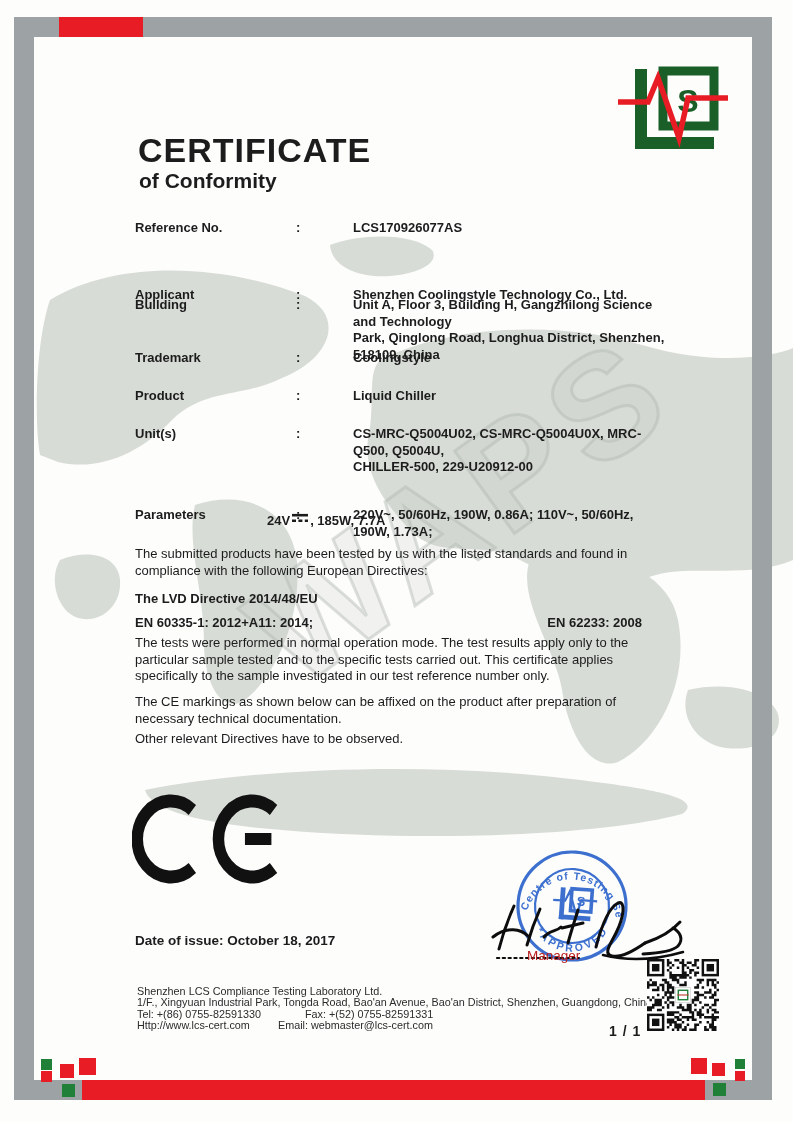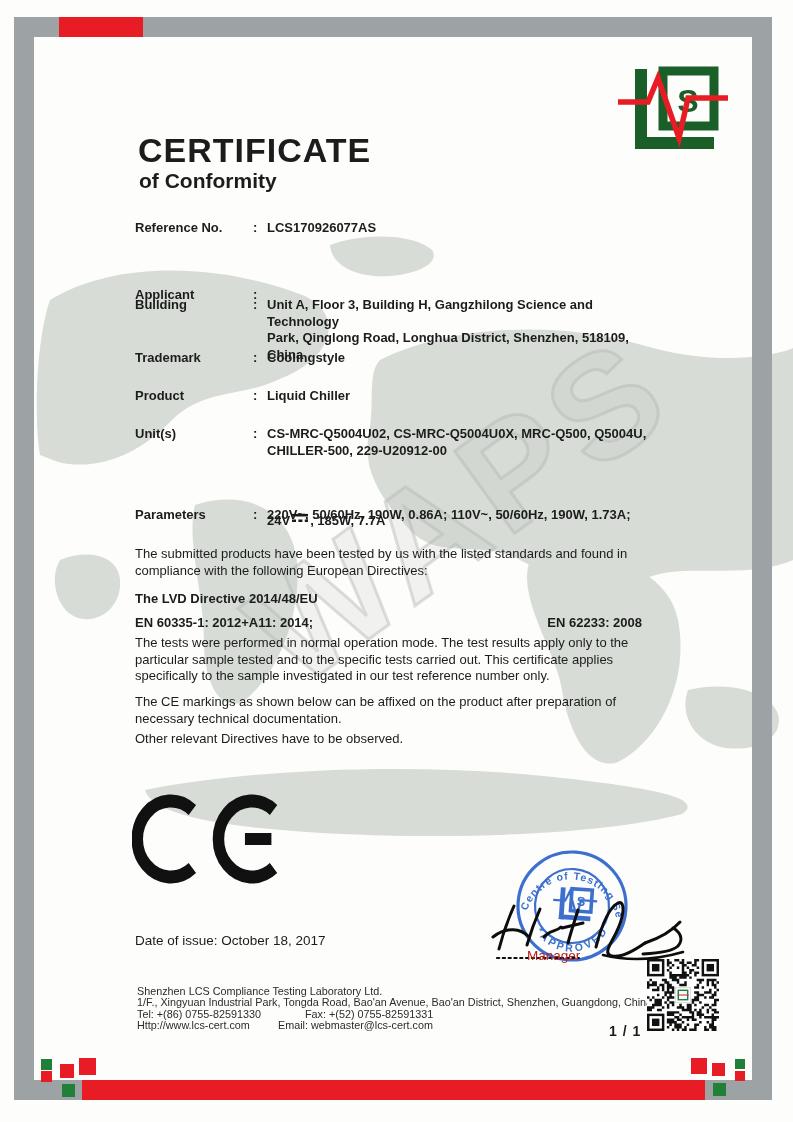--- a/index.html
+++ b/index.html
@@ -30,28 +30,28 @@
     color:rgba(190,196,190,0.18);
     -webkit-text-stroke:3px rgba(178,184,178,0.45);
   }
   
   .content{position:absolute;left:0;top:0;width:793px;height:786px;z-index:3;}
   .abs{position:absolute;}
   .title-main{left:138px;top:131px;font-size:34px;font-weight:bold;letter-spacing:1px;}
   .title-sub{left:139px;top:169px;font-size:21px;font-weight:bold;}
   .field-row{
     left:135px;width:530px;display:grid;grid-template-columns:118px 14px 1fr;
-    font-size:13px;font-weight:bold;line-height:16.5px;
+    font-size:13px;font-weight:bold;line-height:16.5px;gap:43px;
   }
   .para{left:135px;width:512px;font-size:13px;line-height:16.5px;}
   .bold{font-weight:bold;}
   .standards-row{left:135px;width:507px;display:flex;justify-content:space-between;
     font-size:13px;font-weight:bold;}
   .dc{display:inline-block;vertical-align:1px;margin:0 1px;}
-  .date-line{left:135px;top:933px;font-size:13.5px;font-weight:normal;}
+  .date-line{left:135px;top:933px;font-size:13.5px;font-weight:bold;}
   .manager{left:527px;top:948px;font-size:13.5px;color:#b91c1c;}
   .footer{left:137px;top:986px;width:540px;font-size:10.8px;line-height:11.3px;color:#2b2b2b;}
   .footer .row2col{display:grid;grid-template-columns:168px 1fr;}
   .footer .row2col.b{grid-template-columns:141px 1fr;}
   .pagenum{left:609px;top:1023px;font-size:14px;font-weight:bold;letter-spacing:1px;}
   .qr{left:647px;top:959px;}
 </style>
 </head>
 <body>
 
@@ -109,20 +109,21 @@
     <div class="abs title-sub">of Conformity</div>
 
     <div class="abs field-row" style="top:220px;">
       <span>Reference No.</span>
       <span>:</span>
       <span>LCS170926077AS</span>
     </div>
     <div class="abs field-row" style="top:259px;margin-top:28px;">
       <span>Applicant</span>
       <span>:</span>
+      <span>Shenzhen Coolingstyle Technology Co., Ltd.</span>
     </div>
     <div class="abs field-row" style="top:297px;">
       <span>Building</span>
       <span>:</span>
       <span>
         <div>Unit A, Floor 3, Building H, Gangzhilong Science and Technology</div>
         <div>Park, Qinglong Road, Longhua District, Shenzhen, 518109, China</div>
       </span>
     </div>
     <div class="abs field-row" style="top:350px;">

